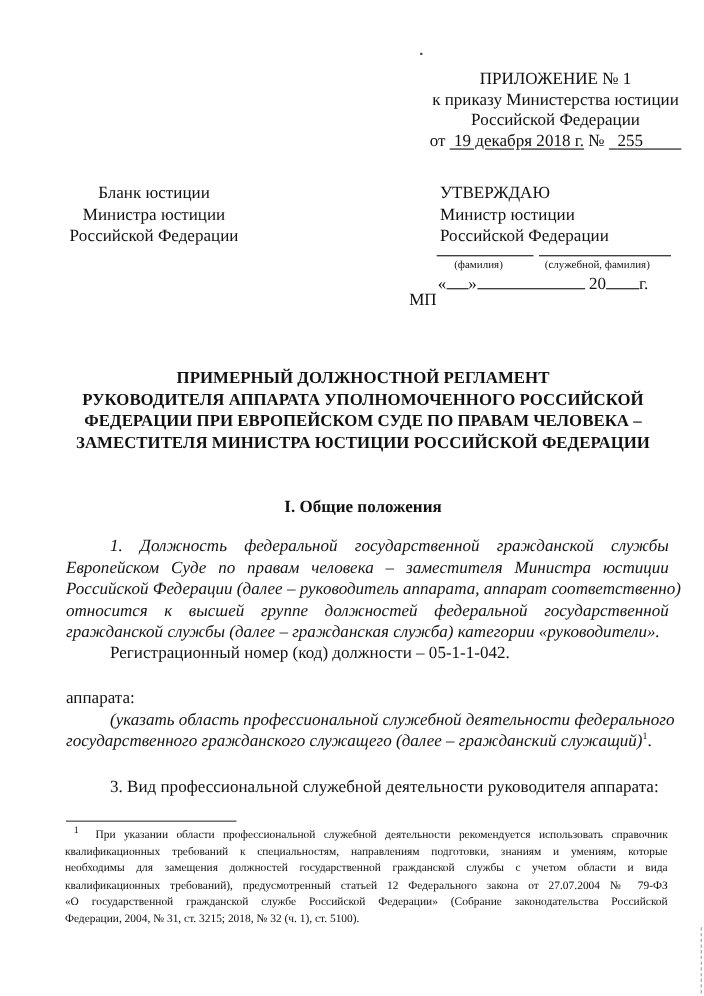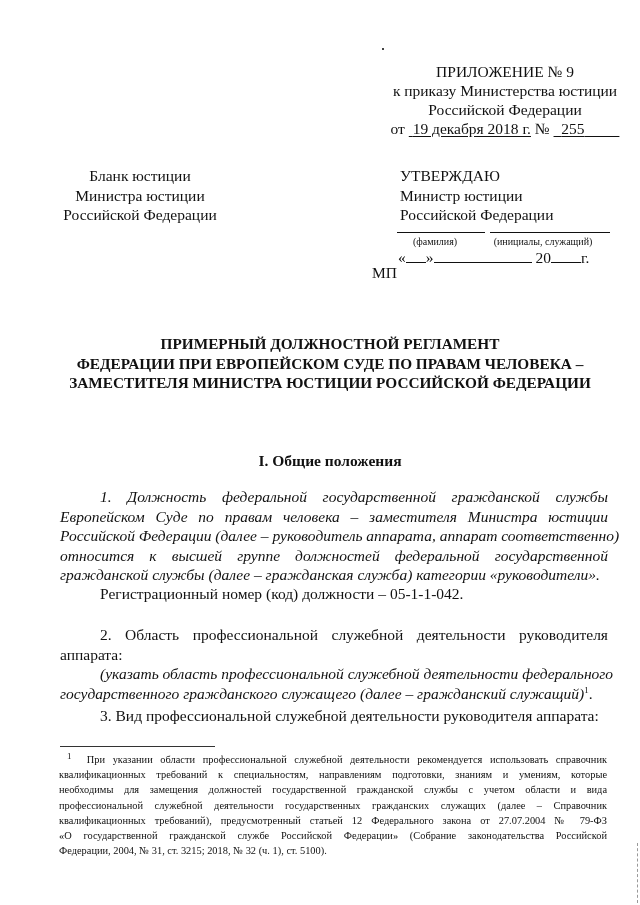--- a/index.html
+++ b/index.html
@@ -58,21 +58,21 @@
 
     #corner-dot { left: 382px; top: 48px; width: 2px; height: 2px; background: #444; }
     #edge-mark { left: 637px; top: 843px; width: 1px; height: 60px; border-left: 1px dashed #999; }
   </style>
 </head>
 <body>
 
 <div class="abs" id="corner-dot"></div>
 
 <div class="abs" id="appendix">
-  <div class="line">ПРИЛОЖЕНИЕ № 9</div>
+  <div class="line">ПРИЛОЖЕНИЕ № 1</div>
   <div class="line">к приказу Министерства юстиции</div>
   <div class="line">Российской Федерации</div>
   <div class="line">
     <span>от</span>
     <span class="u">&nbsp;<span>19 декабря 2018 г.</span></span>
     <span>№</span>
     <span class="u">&nbsp;&nbsp;<span>255</span>&nbsp;&nbsp;&nbsp;&nbsp;&nbsp;&nbsp;&nbsp;&nbsp;&nbsp;</span>
   </div>
 </div>
 
@@ -85,57 +85,56 @@
 <div class="abs" id="approve">
   <div class="line">УТВЕРЖДАЮ</div>
   <div class="line">Министр юстиции</div>
   <div class="line">Российской Федерации</div>
 </div>
 <div class="abs" id="sign-lines">
   <div class="sigline" style="left:2px;width:88px;"></div>
   <div class="sigline" style="left:95px;width:120px;"></div>
 </div>
 <div class="abs" id="sig-caption-1">(фамилия)</div>
-<div class="abs" id="sig-caption-2">(инициалы, служащий)</div>
+<div class="abs" id="sig-caption-2">(служебной, фамилия)</div>
 <div class="abs" id="date-line">
   <span>«</span><span class="blank" style="width:20px"></span><span>»</span><span class="blank" style="width:98px"></span>
   <span>20</span><span class="blank" style="width:30px"></span><span>г.</span>
 </div>
 <div class="abs" id="mp">МП</div>
 
 <div class="abs" id="doc-title">
   <div class="line">ПРИМЕРНЫЙ ДОЛЖНОСТНОЙ РЕГЛАМЕНТ</div>
+  <div class="line">РУКОВОДИТЕЛЯ АППАРАТА УПОЛНОМОЧЕННОГО РОССИЙСКОЙ</div>
   <div class="line">ФЕДЕРАЦИИ ПРИ ЕВРОПЕЙСКОМ СУДЕ ПО ПРАВАМ ЧЕЛОВЕКА –</div>
   <div class="line">ЗАМЕСТИТЕЛЯ МИНИСТРА ЮСТИЦИИ РОССИЙСКОЙ ФЕДЕРАЦИИ</div>
 </div>
 
 <div class="abs" id="section-heading">I. Общие положения</div>
 
 <div class="abs para" id="p1">
   <span class="ln indent">1. Должность федеральной государственной гражданской службы</span>
   <span class="ln">Европейском Суде по правам человека – заместителя Министра юстиции</span>
   <span class="ln">Российской Федерации (далее – руководитель аппарата, аппарат соответственно)</span>
   <span class="ln">относится к высшей группе должностей федеральной государственной</span>
   <span class="ln last">гражданской службы (далее – гражданская служба) категории «руководители».</span>
 </div>
 <div class="abs" id="p1-reg">Регистрационный номер (код) должности – 05-1-1-042.</div>
 
 <div class="abs para" id="p2">
-  <span class="ln indent">2. Область профессиональной служебной деятельности руководителя</span>
   <span class="ln last">аппарата:</span>
   <span class="ln indent it">(указать область профессиональной служебной деятельности федерального</span>
   <span class="ln last"><span class="it">государственного гражданского служащего (далее – гражданский служащий)</span><sup>1</sup><span>.</span></span>
 </div>
 
 <div class="abs" id="p3">3. Вид профессиональной служебной деятельности руководителя аппарата:</div>
 
 <div class="abs" id="fn-rule"></div>
 <div class="abs" id="footnote">
   <span class="ln ind"><sup>1</sup>&nbsp;&nbsp;<span>При указании области профессиональной служебной деятельности рекомендуется использовать справочник</span></span>
   <span class="ln">квалификационных требований к специальностям, направлениям подготовки, знаниям и умениям, которые</span>
   <span class="ln">необходимы для замещения должностей государственной гражданской службы с учетом области и вида</span>
-  <span class="ln">профессиональной служебной деятельности государственных гражданских служащих (далее – Справочник</span>
   <span class="ln">квалификационных требований), предусмотренный статьей 12 Федерального закона от 27.07.2004 № 79-ФЗ</span>
   <span class="ln">«О государственной гражданской службе Российской Федерации» (Собрание законодательства Российской</span>
   <span class="ln last">Федерации, 2004, № 31, ст. 3215; 2018, № 32 (ч. 1), ст. 5100).</span>
 </div>
 
 <div class="abs" id="edge-mark"></div>
 
 </body></html>

